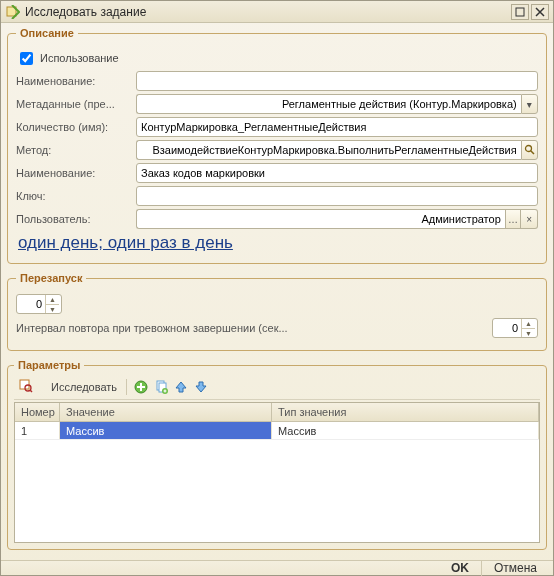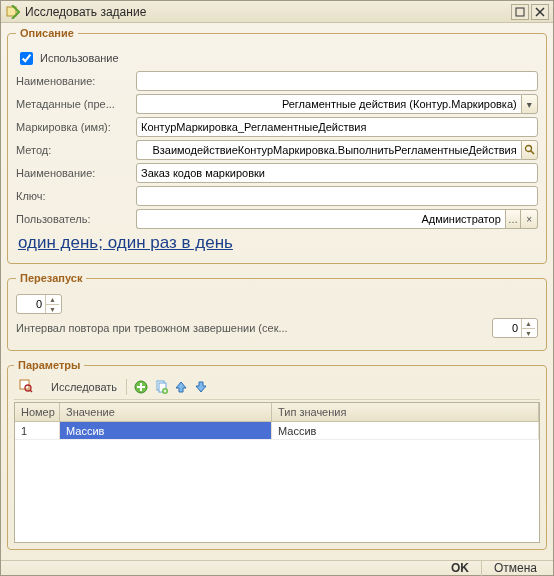--- a/index.html
+++ b/index.html
@@ -239,21 +239,21 @@
           <div class="input-with-btn">
             <input type="text" value="Регламентные действия (Контур.Маркировка)" style="">
             <div class="field-btn last">
               <span>▾</span>
             </div>
           </div>
         </div>
       </div>
 
       <div class="row">
-        <div class="row-label">Маркировка (имя):</div>
+        <div class="row-label">Количество (имя):</div>
         <div class="row-field">
             <input type="text" value="КонтурМаркировка_РегламентныеДействия" style="">
           </div>
       </div>
 
       <div class="row">
         <div class="row-label">Метод:</div>
         <div class="row-field">
           <div class="input-with-btn">
             <input type="text" value="ВзаимодействиеКонтурМаркировка.ВыполнитьРегламентныеДействия" style="">

